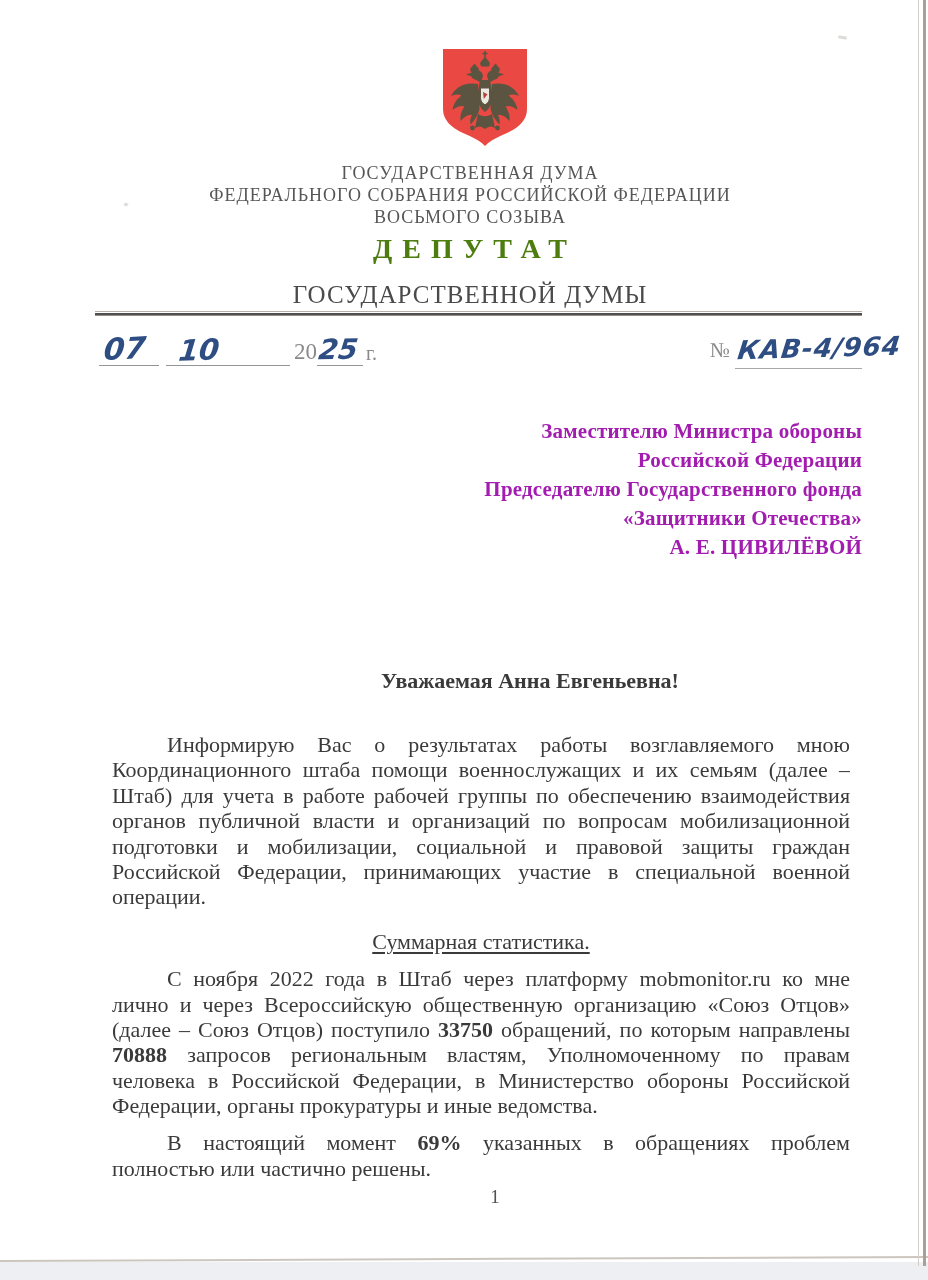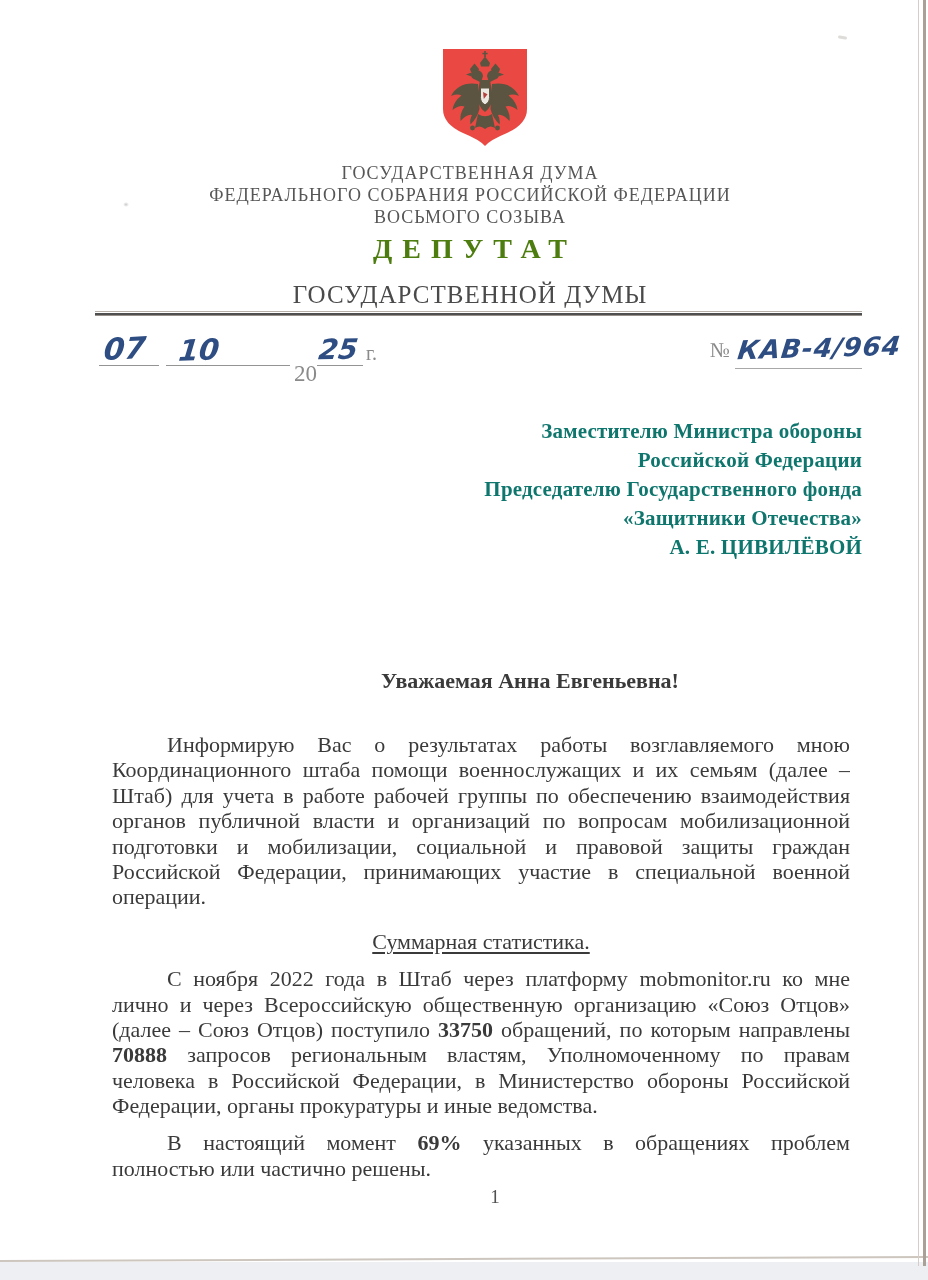--- a/index.html
+++ b/index.html
@@ -37,33 +37,33 @@
   
   .hw {
     position:absolute; font-family:"DejaVu Sans", sans-serif; font-style:italic;
     font-weight:600; color:var(--ink, #2e4d82); white-space:nowrap;
   }
   .hw-day   { left:104px; top:331px; font-size:30px; transform:skewX(-8deg) rotate(-3deg); }
   .hw-month { left:179px; top:333px; font-size:29px; transform:skewX(-8deg) rotate(-2deg); }
   .hw-year  { left:319px; top:333px; font-size:28px; transform:skewX(-8deg) rotate(-1deg); }
   .hw-num   { left:738px; top:333px; font-size:26px; letter-spacing:1px; transform:skewX(-8deg) rotate(-1.5deg); }
   .pr { position:absolute; color:#8a8a8a; white-space:nowrap; }
-  .pr-century { left:294px; top:339px; font-size:23px;margin-top:22px; }
+  .pr-century { left:294px; top:339px; font-size:23px; }
   .pr-gsuffix { left:366px; top:342px; font-size:20px; }
   .pr-nomark  { left:710px; top:338px; font-size:21px; }
   .u { position:absolute; height:1px; background:#949494; }
   .u1 { left:99px;  top:365px; width:60px; }
   .u2 { left:166px; top:365px; width:124px; }
   .u3 { left:317px; top:365px; width:46px; }
   .u4 { left:735px; top:368px; width:127px; background:#a8a8a8; }
 
   
   .addressee {
     position:absolute; top:417px; right:66px; text-align:right;
-    font-weight:bold; font-size:21px; line-height:29px; color:#0f766e;
+    font-weight:bold; font-size:21px; line-height:29px; color:#a21caf;
     letter-spacing:0.2px;
   }
 
   
   .salutation {
     position:absolute; top:668px; left:200px; width:660px; text-align:center;
     font-weight:bold; font-size:22px; color:#3a3a3a;
   }
   .body-flow {
     position:absolute; left:100px; top:720px; width:762px;

